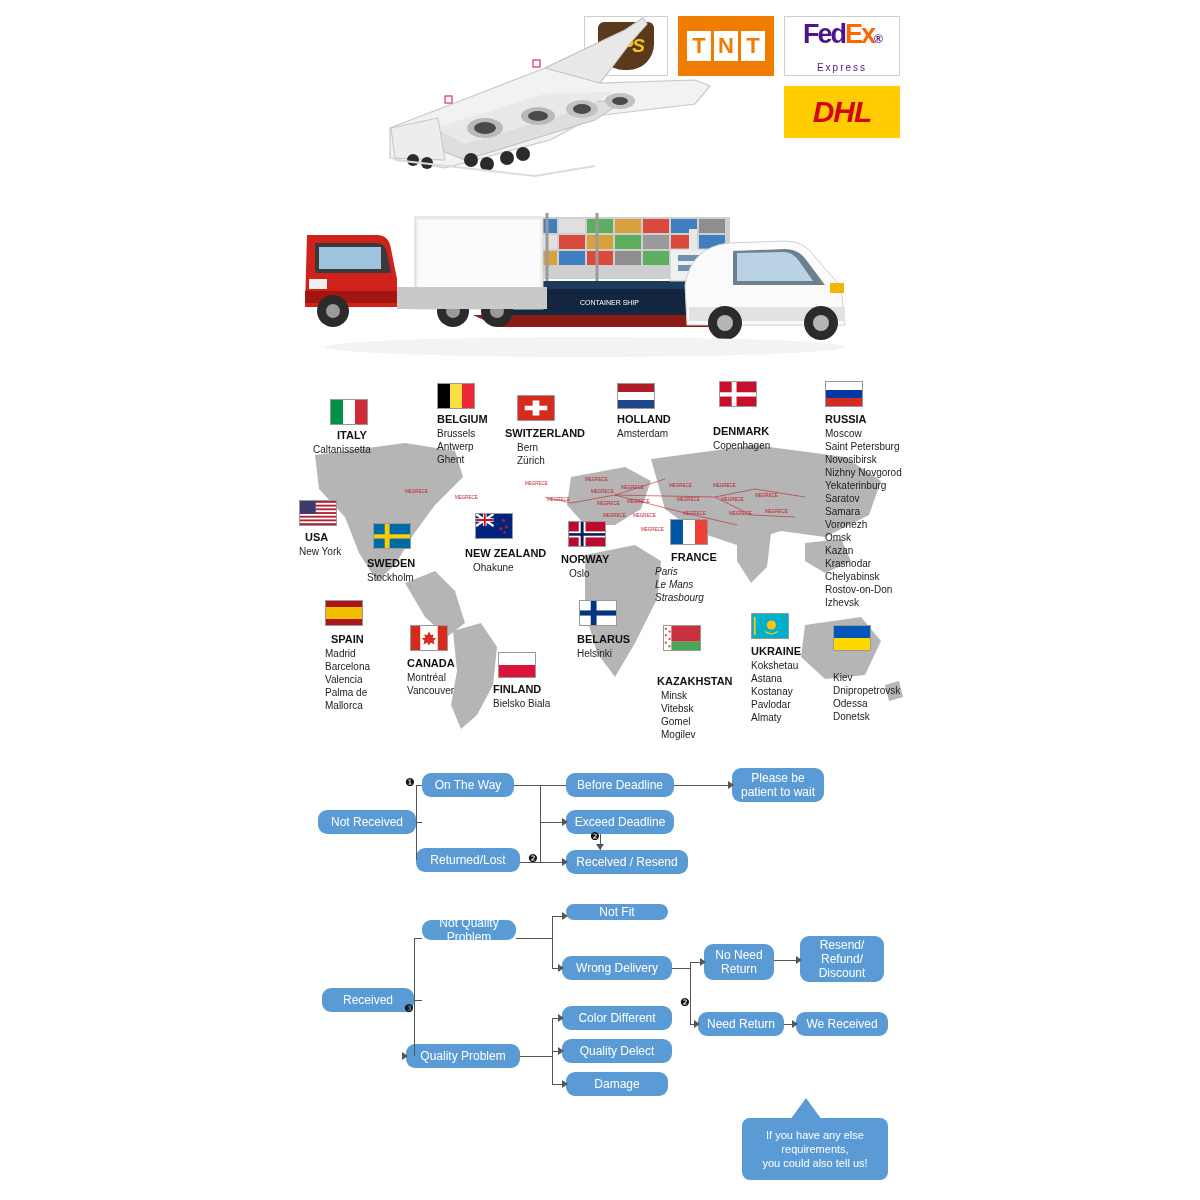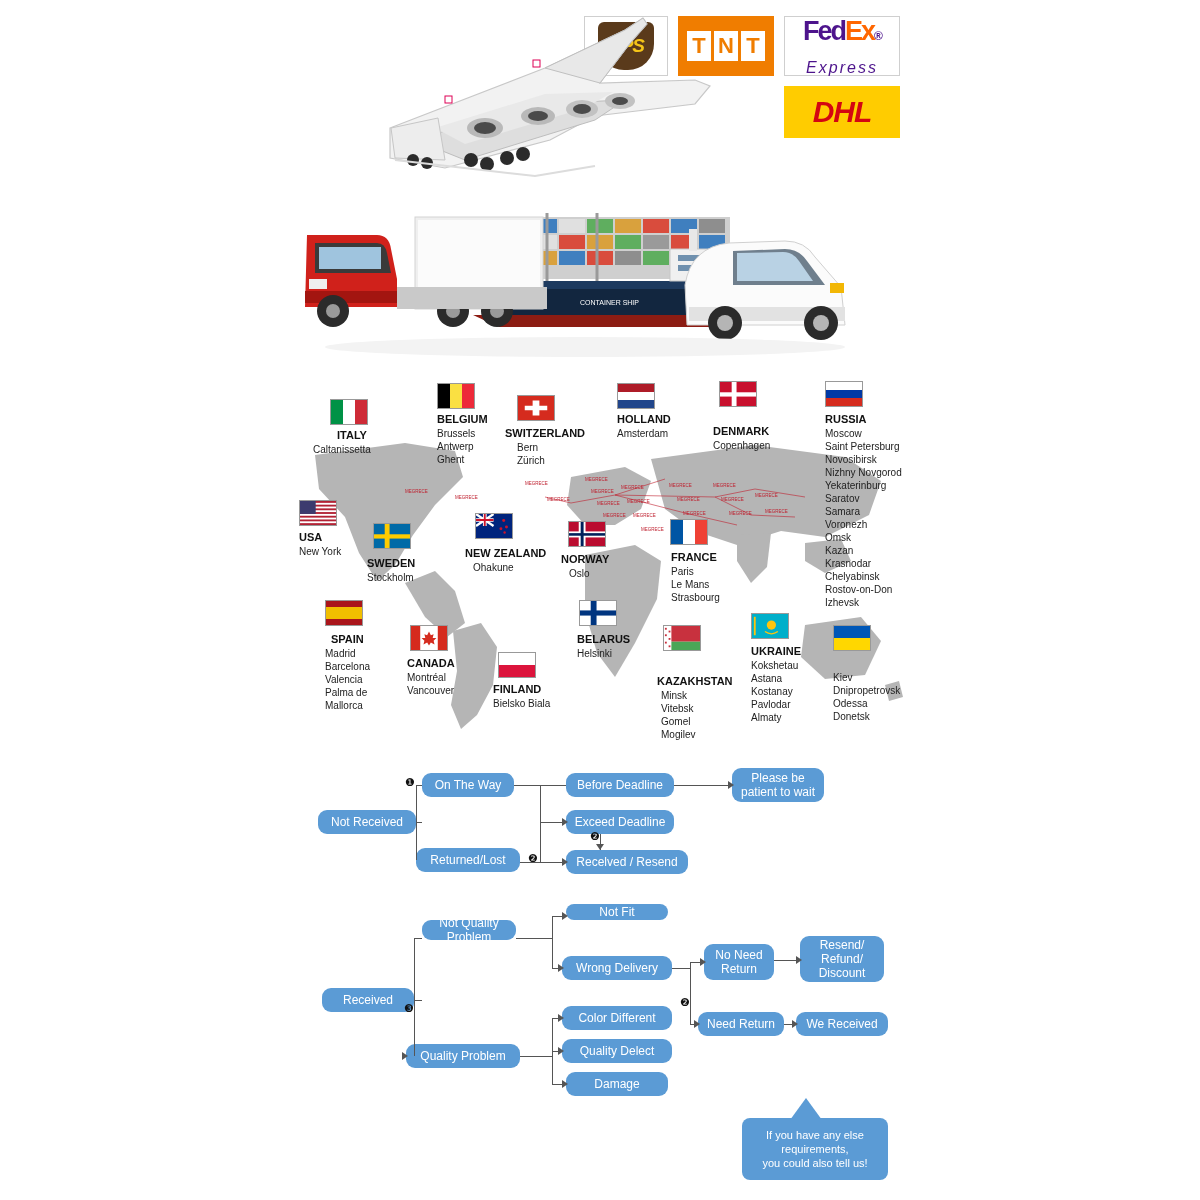--- a/index.html
+++ b/index.html
@@ -18,21 +18,21 @@
     display:flex;align-items:center;justify-content:center;color:#f5c518;font-weight:bold;
     font-size:19px;font-style:italic;letter-spacing:-1px;}
   .tnt{left:678px;top:16px;width:96px;height:60px;background:#f07d00;border:1px solid #f07d00;}
   .tnt-inner{display:flex;gap:3px;}
   .tnt-inner span{background:#fff;color:#f07d00;font-weight:bold;font-size:22px;
     width:24px;height:30px;display:flex;align-items:center;justify-content:center;}
   .fedex{left:784px;top:16px;width:116px;height:60px;flex-direction:column;gap:16px;}
   .fedex .fx{font-size:27px;font-weight:bold;letter-spacing:-2px;}
   .fedex .fx .fe{color:#4d148c;}
   .fedex .fx .ex{color:#ff6600;}
-  .fedex .sub{color:#4d148c;font-size:16px;letter-spacing:2px;margin-top:-4px;font-style:italic;}
+  .fedex .sub{color:#4d148c;font-size:10px;letter-spacing:2px;margin-top:-4px;}
   .dhl{left:784px;top:86px;width:116px;height:52px;background:#ffcc00;border:1px solid #ffcc00;}
   .dhl .txt{color:#d40511;font-weight:bold;font-style:italic;font-size:30px;letter-spacing:-1px;}
 
   .photo-band{position:absolute;left:285px;top:0;width:630px;height:380px;}
   .plane{position:absolute;left:10px;top:8px;width:440px;height:185px;}
   .vehicles{position:absolute;left:0;top:195px;width:630px;height:180px;}
 
   
   .map-wrap{position:absolute;left:285px;top:385px;width:630px;height:355px;}
   .map-bg{position:absolute;inset:0;}
@@ -408,34 +408,34 @@
 
     <div class="country" style="left:332px;top:28px;">HOLLAND</div>
     <div class="cities" style="left:332px;top:42px;">Amsterdam</div>
 
     <div class="country" style="left:428px;top:40px;">DENMARK</div>
     <div class="cities" style="left:428px;top:54px;">Copenhagen</div>
 
     <div class="country" style="left:540px;top:28px;">RUSSIA</div>
     <div class="cities" style="left:540px;top:42px;">Moscow<br>Saint Petersburg<br>Novosibirsk<br>Nizhny Novgorod<br>Yekaterinburg<br>Saratov<br>Samara<br>Voronezh<br>Omsk<br>Kazan<br>Krasnodar<br>Chelyabinsk<br>Rostov-on-Don<br>Izhevsk</div>
 
-    <div class="country" style="left:14px;top:146px;">USA</div>
+    <div class="country" style="left:20px;top:146px;">USA</div>
     <div class="cities" style="left:14px;top:160px;">New York</div>
 
     <div class="country" style="left:82px;top:172px;">SWEDEN</div>
     <div class="cities" style="left:82px;top:186px;">Stockholm</div>
 
     <div class="country" style="left:180px;top:162px;">NEW ZEALAND</div>
     <div class="cities" style="left:188px;top:176px;">Ohakune</div>
 
     <div class="country" style="left:276px;top:168px;">NORWAY</div>
     <div class="cities" style="left:284px;top:182px;">Oslo</div>
 
     <div class="country" style="left:386px;top:166px;">FRANCE</div>
-    <div class="cities" style="left:386px;top:180px;">Paris<br>Le Mans<br>Strasbourg</div>
+    <div class="cities" style="left:370px;top:180px;font-style:italic;">Paris<br>Le Mans<br>Strasbourg</div>
 
     <div class="country" style="left:46px;top:248px;">SPAIN</div>
     <div class="cities" style="left:40px;top:262px;">Madrid<br>Barcelona<br>Valencia<br>Palma de<br>Mallorca</div>
 
     <div class="country" style="left:122px;top:272px;">CANADA</div>
     <div class="cities" style="left:122px;top:286px;">Montréal<br>Vancouver</div>
 
     <div class="country" style="left:208px;top:298px;">FINLAND</div>
     <div class="cities" style="left:208px;top:312px;">Bielsko Biala</div>
 

